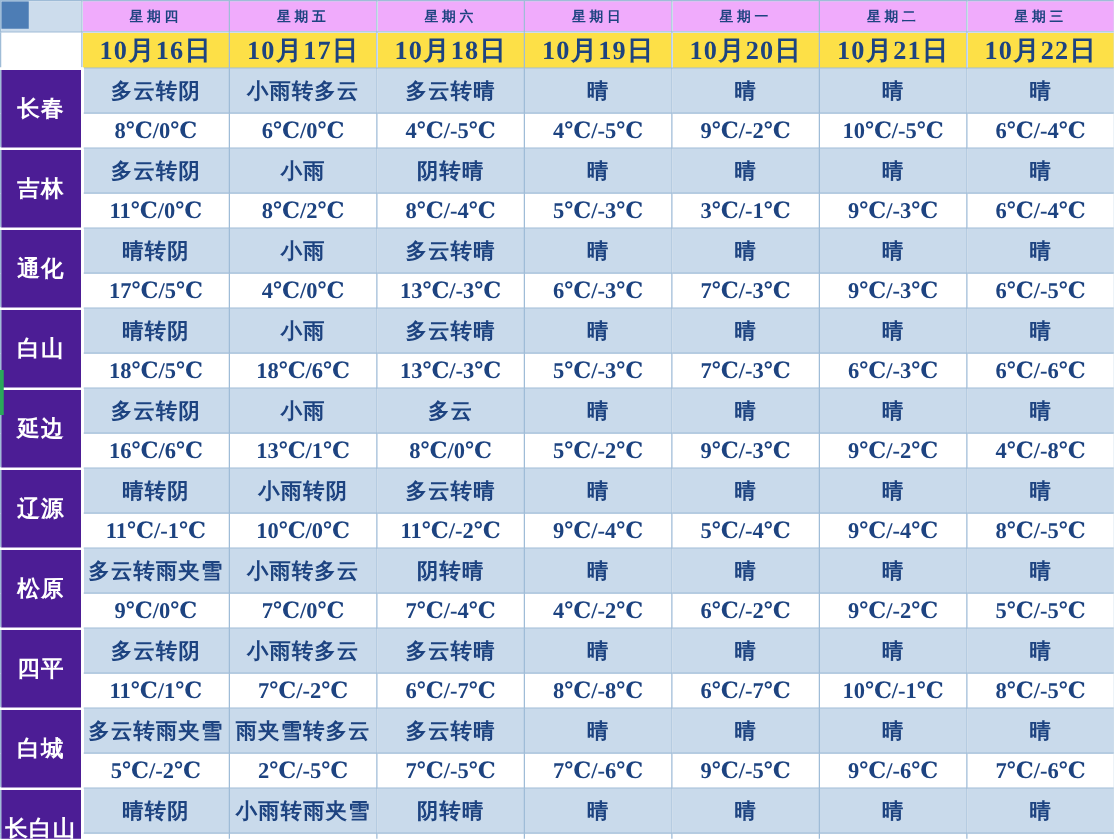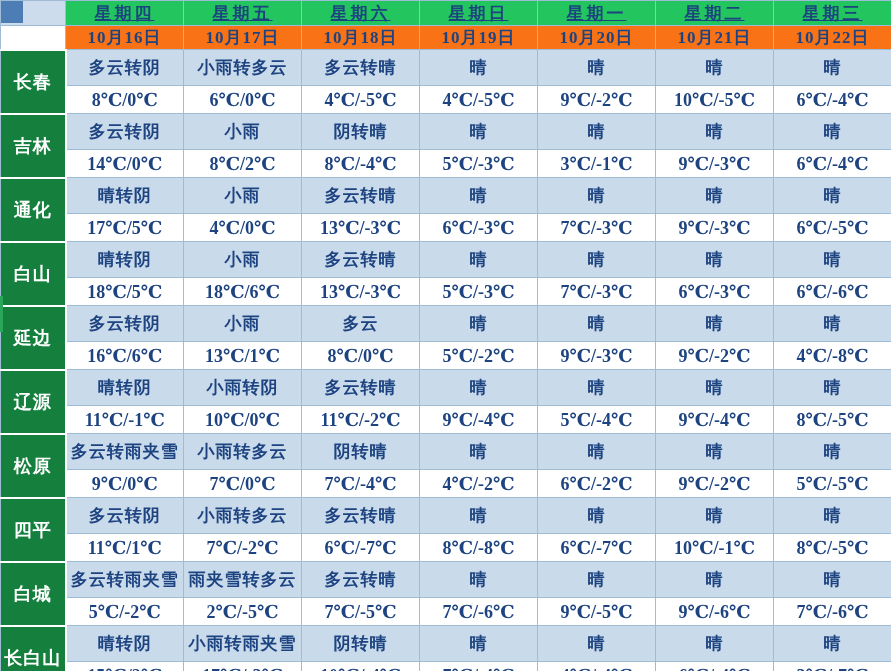--- a/index.html
+++ b/index.html
@@ -12,26 +12,26 @@
     border-collapse:collapse;table-layout:fixed;
     width:891px;height:671px;
     border:1px solid #9fbcd7;
     border-bottom:3px solid #84a9cf;
   }
   th,td{
     border:1px solid #9fbcd7;
     font-weight:bold;text-align:center;vertical-align:middle;
     color:#1d4380;padding:0;overflow:hidden;white-space:nowrap;
   }
-  .wd{background:#22c55e;font-size:17px;letter-spacing:3px;height:24px;text-decoration:underline;}
-  .date-cell{background:#f97316;font-size:17px;height:22px;letter-spacing:1px;font-family:Liberation Serif, serif;}
+  .wd{background:#f0abfc;font-size:11px;letter-spacing:3px;height:24px;}
+  .date-cell{background:#fde047;font-size:21px;height:22px;letter-spacing:1px;font-family:Liberation Serif, serif;}
   .weather{background:#c9daeb;font-size:17px;height:35px;letter-spacing:1px;}
   .temp{background:#ffffff;font-size:18px;height:27px;}
   .city{
-    background:#15803d;color:#ffffff;font-size:18px;letter-spacing:1px;
+    background:#4c1d95;color:#ffffff;font-size:18px;letter-spacing:1px;
     border:2px solid #ffffff;border-left:1px solid #9fbcd7;
   }
   .corner-top{background:#ccdcec;position:relative;}
   .corner-bottom{background:#ffffff;}
   .corner-square{position:absolute;top:0;left:0;width:22px;height:22px;background:#4d7db5;}
   .green-sliver{position:absolute;left:0;top:296px;width:3px;height:36px;background:#2aa75a;z-index:5;}
 </style>
 </head>
 <body>
 
@@ -96,21 +96,21 @@
         <th class="city" rowspan="2">吉林</th>
         <td class="weather">多云转阴</td>
         <td class="weather">小雨</td>
         <td class="weather">阴转晴</td>
         <td class="weather">晴</td>
         <td class="weather">晴</td>
         <td class="weather">晴</td>
         <td class="weather">晴</td>
       </tr>
       <tr>
-        <td class="temp">14℃/0℃</td>
+        <td class="temp">11℃/0℃</td>
         <td class="temp">8℃/2℃</td>
         <td class="temp">8℃/-4℃</td>
         <td class="temp">5℃/-3℃</td>
         <td class="temp">3℃/-1℃</td>
         <td class="temp">9℃/-3℃</td>
         <td class="temp">6℃/-4℃</td>
       </tr>
       <tr>
         <th class="city" rowspan="2">通化</th>
         <td class="weather">晴转阴</td>

